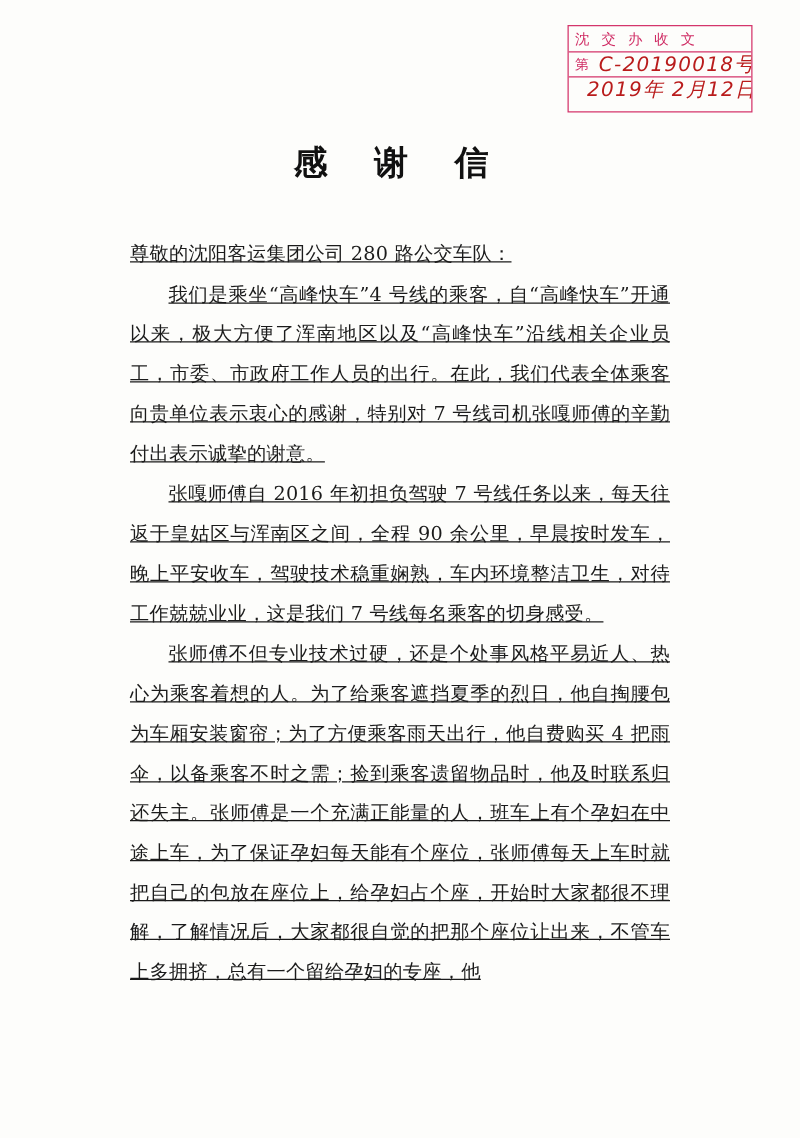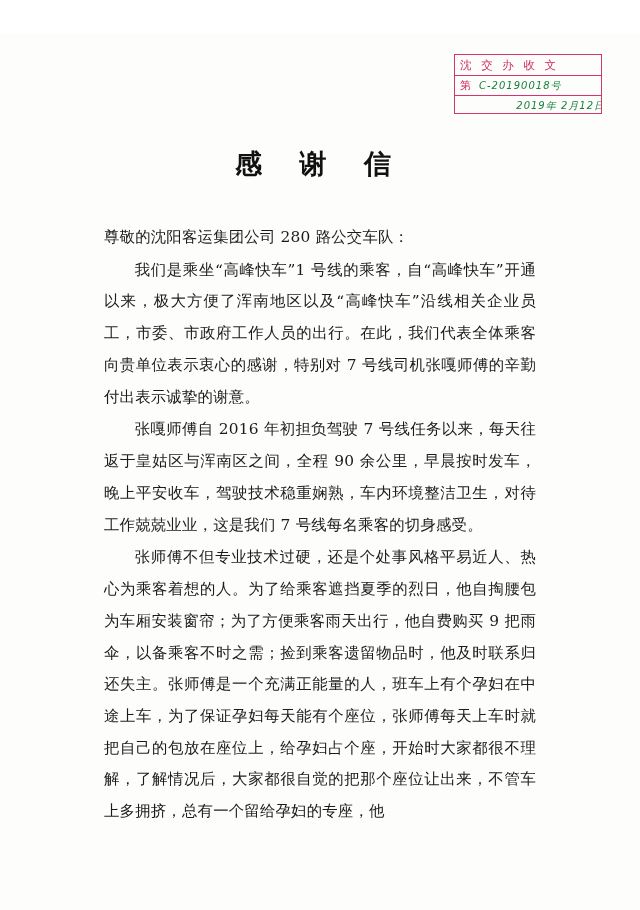--- a/index.html
+++ b/index.html
@@ -22,21 +22,21 @@
     box-sizing: border-box;
     background: #fdfdfb;
   }
 
   
   .stamp {
     position: absolute;
     top: 20px;
     right: 38px;
     width: 148px;
-    height: 60px;
+    height: 70px;
     border: 1.5px solid #d4356b;
     box-sizing: border-box;
     color: #cf2b63;
     font-family: "DejaVu Sans", "Liberation Sans", sans-serif;
   }
   .stamp-row {
     position: relative;
     height: 20.6px;
     border-bottom: 1px solid #d4356b;
     box-sizing: border-box;
@@ -50,55 +50,55 @@
   .stamp-row:last-child { border-bottom: none; text-align: right; }
   .stamp-hand {
     position: absolute;
     left: 4px; top: 0;
     width: 100%;
     height: 100%;
     line-height: 20px;
     padding-left: 6px;
     box-sizing: border-box;
     font-family: "DejaVu Sans", "Liberation Sans", sans-serif;
-    font-size: 10px;
-    color: #15803d;
+    font-size: 16px;
+    color: #b91c1c;
     font-style: italic;
     letter-spacing: 1px;
     white-space: nowrap;
   }
   .stamp-row.r1 { font-size: 11.5px; letter-spacing: 3px; }
   .stamp-row.r2 .label { font-size: 11px; }
   .stamp-row.r3 { font-size: 11px; letter-spacing: 1px; }
 
   
   .title {
     text-align: center;
     font-size: 27px;
     font-weight: bold;
     letter-spacing: 14px;
     padding-top: 112px;
     padding-left: 0;
     font-family: "DejaVu Serif", "Liberation Serif", serif;
     color: #111;
-    margin-top: 34px;
   }
 
   
   .body {
     margin: 40px 104px 0 104px;
     font-size: 15.4px;
     line-height: 2.06;
     text-align: justify;
     text-justify: inter-ideograph;
     color: #1b1b1b;
     letter-spacing: 0.2px;
   }
   .body p {
     margin: 0 0 1px 0;
+    text-decoration: underline;
   }
   .indent {
     text-indent: 2em;
   }
 </style>
 </head>
 <body>
 
 <div class="page">
 
@@ -110,18 +110,18 @@
     </div>
     <div class="stamp-row r3">
       <span class="stamp-hand">2019年 2月12日</span>
     </div>
   </div>
 
   <div class="title">感 谢 信</div>
 
   <div class="body">
     <p>尊敬的沈阳客运集团公司 280 路公交车队：</p>
-    <p class="indent">我们是乘坐“高峰快车”1 号线的乘客，自“高峰快车”开通以来，极大方便了浑南地区以及“高峰快车”沿线相关企业员工，市委、市政府工作人员的出行。在此，我们代表全体乘客向贵单位表示衷心的感谢，特别对 7 号线司机张嘎师傅的辛勤付出表示诚挚的谢意。</p>
+    <p class="indent">我们是乘坐“高峰快车”4 号线的乘客，自“高峰快车”开通以来，极大方便了浑南地区以及“高峰快车”沿线相关企业员工，市委、市政府工作人员的出行。在此，我们代表全体乘客向贵单位表示衷心的感谢，特别对 7 号线司机张嘎师傅的辛勤付出表示诚挚的谢意。</p>
     <p class="indent">张嘎师傅自 2016 年初担负驾驶 7 号线任务以来，每天往返于皇姑区与浑南区之间，全程 90 余公里，早晨按时发车，晚上平安收车，驾驶技术稳重娴熟，车内环境整洁卫生，对待工作兢兢业业，这是我们 7 号线每名乘客的切身感受。</p>
-    <p class="indent">张师傅不但专业技术过硬，还是个处事风格平易近人、热心为乘客着想的人。为了给乘客遮挡夏季的烈日，他自掏腰包为车厢安装窗帘；为了方便乘客雨天出行，他自费购买 9 把雨伞，以备乘客不时之需；捡到乘客遗留物品时，他及时联系归还失主。张师傅是一个充满正能量的人，班车上有个孕妇在中途上车，为了保证孕妇每天能有个座位，张师傅每天上车时就把自己的包放在座位上，给孕妇占个座，开始时大家都很不理解，了解情况后，大家都很自觉的把那个座位让出来，不管车上多拥挤，总有一个留给孕妇的专座，他</p>
+    <p class="indent">张师傅不但专业技术过硬，还是个处事风格平易近人、热心为乘客着想的人。为了给乘客遮挡夏季的烈日，他自掏腰包为车厢安装窗帘；为了方便乘客雨天出行，他自费购买 4 把雨伞，以备乘客不时之需；捡到乘客遗留物品时，他及时联系归还失主。张师傅是一个充满正能量的人，班车上有个孕妇在中途上车，为了保证孕妇每天能有个座位，张师傅每天上车时就把自己的包放在座位上，给孕妇占个座，开始时大家都很不理解，了解情况后，大家都很自觉的把那个座位让出来，不管车上多拥挤，总有一个留给孕妇的专座，他</p>
   </div>
 
 </div>
 
 </body></html>

